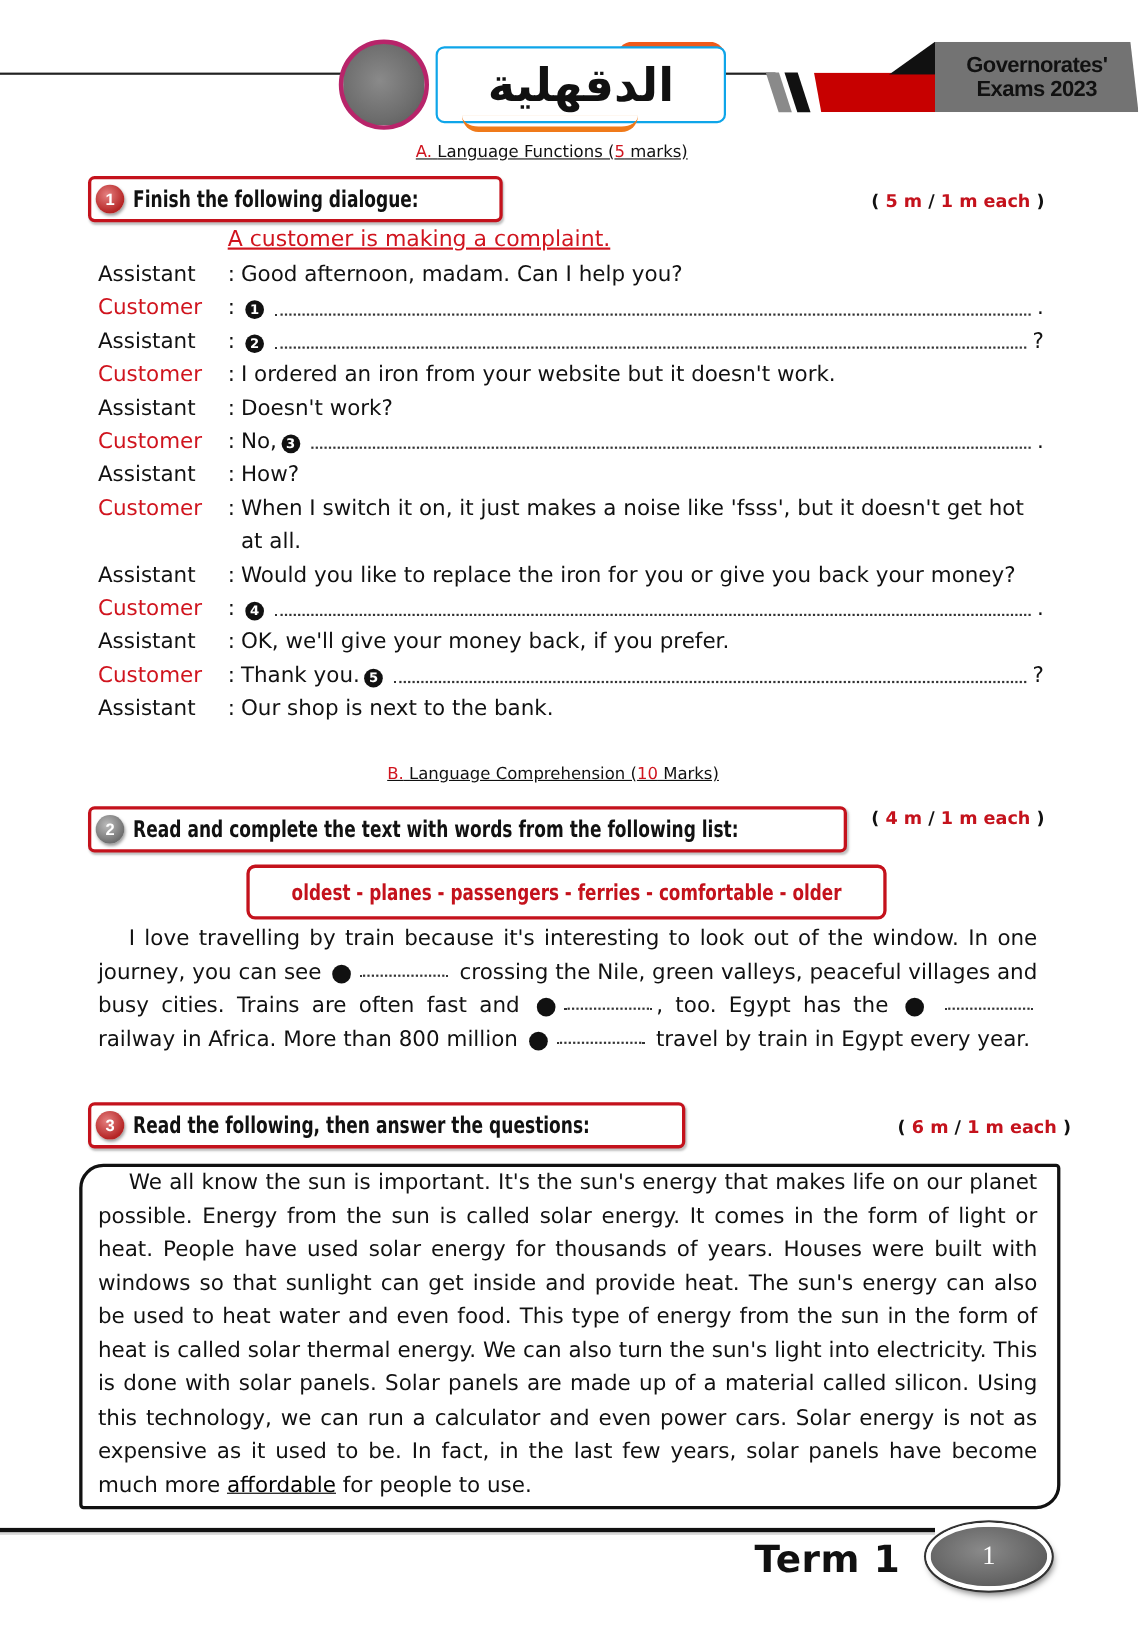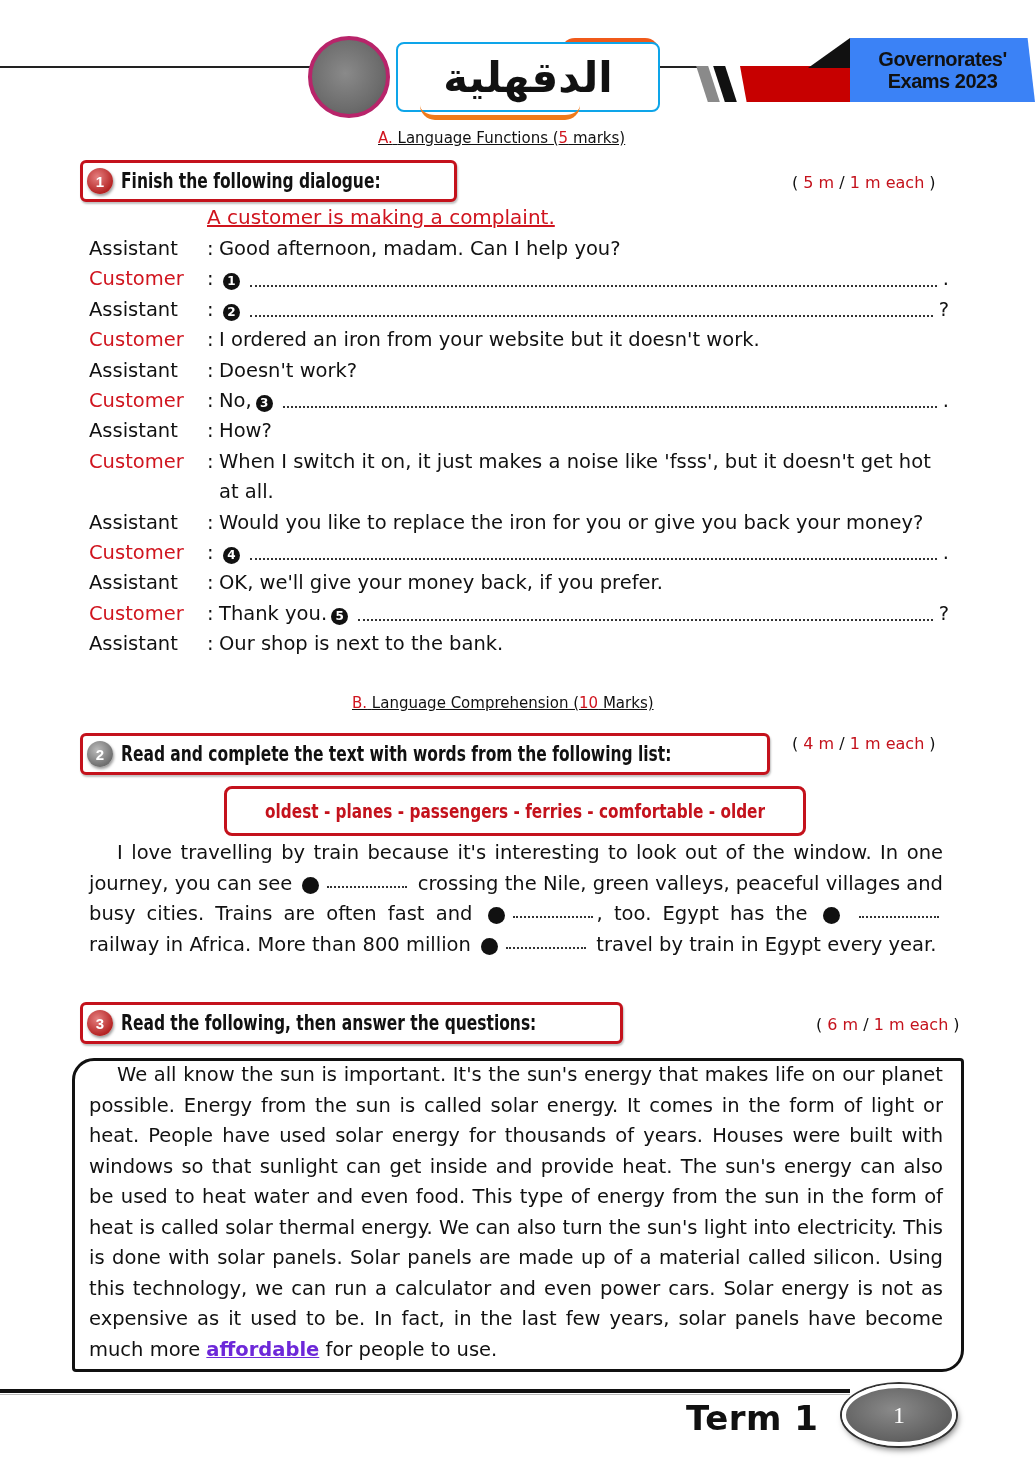--- a/index.html
+++ b/index.html
@@ -15,38 +15,38 @@
       border-radius:8px;background:#fff;display:flex;align-items:center;justify-content:center;
       font-family:"DejaVu Sans",sans-serif;font-weight:bold;font-size:42px;color:#111;direction:rtl;}
   .hdr-logo-swoosh{position:absolute;left:420px;top:105px;width:160px;height:10px;border-radius:0 0 60px 60px;
       border-bottom:5px solid #f07a1a;}
   .hdr-logo-swoosh2{position:absolute;left:560px;top:38px;width:100px;height:10px;border-radius:60px 60px 0 0;
       border-top:5px solid #f05a1a;}
   .stripe-gray{position:absolute;left:702px;top:66px;width:12px;height:36px;background:#8a8a8a;transform:skewX(18deg);}
   .stripe-black{position:absolute;left:719px;top:66px;width:12px;height:36px;background:#111;transform:skewX(18deg);}
   .stripe-red{position:absolute;left:740px;top:66px;width:110px;height:36px;background:#c70000;clip-path:polygon(0 0,100% 0,100% 100%,6% 100%);}
   .tri-black{position:absolute;left:808px;top:38px;width:42px;height:30px;background:#111;clip-path:polygon(100% 0,100% 100%,0 100%);}
-  .pink-box{position:absolute;left:850px;top:38px;width:185px;height:64px;background:#3b82f6;
+  .pink-box{position:absolute;left:850px;top:38px;width:185px;height:64px;background:#737373;
       clip-path:polygon(0 0,96% 0,100% 100%,0 100%);
       display:flex;flex-direction:column;align-items:center;justify-content:center;}
   .pink-box span{font-weight:bold;font-size:20px;line-height:22px;color:#111;letter-spacing:-0.5px;}
   
   .sec-head{position:absolute;font-family:"DejaVu Sans",sans-serif;font-size:15px;text-decoration:underline;color:#111;}
   .sec-head .red{color:#d0141e;}
   
   .qbox{position:absolute;border:3px solid #c4121c;border-radius:6px;box-sizing:border-box;background:#fff;
       display:flex;align-items:center;box-shadow:1px 2px 2px rgba(0,0,0,0.25);}
   .qnum{width:26px;height:26px;border-radius:50%;margin-left:4px;margin-right:8px;
       display:flex;align-items:center;justify-content:center;color:#fff;font-size:15px;font-weight:bold;
       box-shadow:1px 2px 3px rgba(0,0,0,0.4);flex:0 0 auto;}
   .qnum.red{background:radial-gradient(circle at 40% 35%,#e58080,#b52525 70%);}
   .qnum.gray{background:radial-gradient(circle at 40% 35%,#bcbcbc,#6f6f6f 70%);}
   .qtext{font-family:"DejaVu Sans Condensed","DejaVu Sans",sans-serif;font-weight:bold;font-size:21px;
       transform:scaleX(0.82);transform-origin:left center;white-space:nowrap;color:#111;}
-  .marks{position:absolute;font-family:"DejaVu Sans",sans-serif;font-size:16px;font-weight:normal;color:#111;}
+  .marks{position:absolute;font-family:"DejaVu Sans",sans-serif;font-size:16px;font-weight:bold;color:#111;}
   .marks .r{color:#c4121c;}
   
   .subtitle{position:absolute;left:207px;top:205px;font-family:"DejaVu Sans",sans-serif;
       font-size:20px;color:#d0141e;text-decoration:underline;}
   .dlg{position:absolute;left:89px;top:234px;width:860px;font-family:"DejaVu Sans",sans-serif;font-size:19.5px;}
   .dlg-row{display:flex;line-height:30.4px;}
   .speaker{width:118px;flex:0 0 auto;}
   .speaker.cust{color:#d0141e;}
   .speaker.asst{color:#111;}
   .utter{flex:1;display:flex;}
@@ -58,21 +58,21 @@
       font-size:12px;font-weight:bold;text-align:center;line-height:17px;margin:0 4px;vertical-align:1px;}
   
   .wordbox{position:absolute;left:224px;top:786px;width:582px;height:50px;border:3px solid #c4121c;border-radius:8px;
       box-sizing:border-box;display:flex;align-items:center;justify-content:center;}
   .wordbox span{font-family:"DejaVu Sans Condensed","DejaVu Sans",sans-serif;font-weight:bold;color:#c4121c;font-size:20px;
       transform:scaleX(0.85);white-space:nowrap;}
   .para{position:absolute;font-family:"DejaVu Sans",sans-serif;font-size:19.5px;line-height:30.5px;text-align:justify;color:#111;}
   .inline-dots{display:inline-block;width:80px;border-bottom:2px dotted #333;margin:0 4px;height:0;vertical-align:2px;}
   .reading-box{position:absolute;left:72px;top:1058px;width:892px;height:314px;border:3px solid #111;
       border-radius:22px 4px 22px 4px;box-sizing:border-box;}
-  .afford{color:#6d28d9;text-decoration:underline;font-weight:bold;}
+  .afford{color:#000000;text-decoration:underline;}
   
   .foot-line{position:absolute;left:0;top:1389px;width:850px;height:4px;background:#111;}
   .foot-line2{position:absolute;left:0;top:1394px;width:850px;height:1px;background:#bbb;}
   .term{position:absolute;left:686px;top:1398px;font-family:"DejaVu Sans",sans-serif;font-weight:bold;font-size:34px;color:#111;letter-spacing:0.5px;}
   .page-badge{position:absolute;left:842px;top:1384px;width:114px;height:62px;border-radius:50%;
       background:radial-gradient(ellipse at 45% 40%,#8a8a8a,#5d5d5d 75%);border:4px solid #fff;
       box-shadow:0 0 0 2px #333,2px 4px 6px rgba(0,0,0,0.5);display:flex;align-items:center;justify-content:center;
       color:#fff;font-family:"Liberation Serif",serif;font-size:24px;box-sizing:border-box;}
 </style>
 </head>

